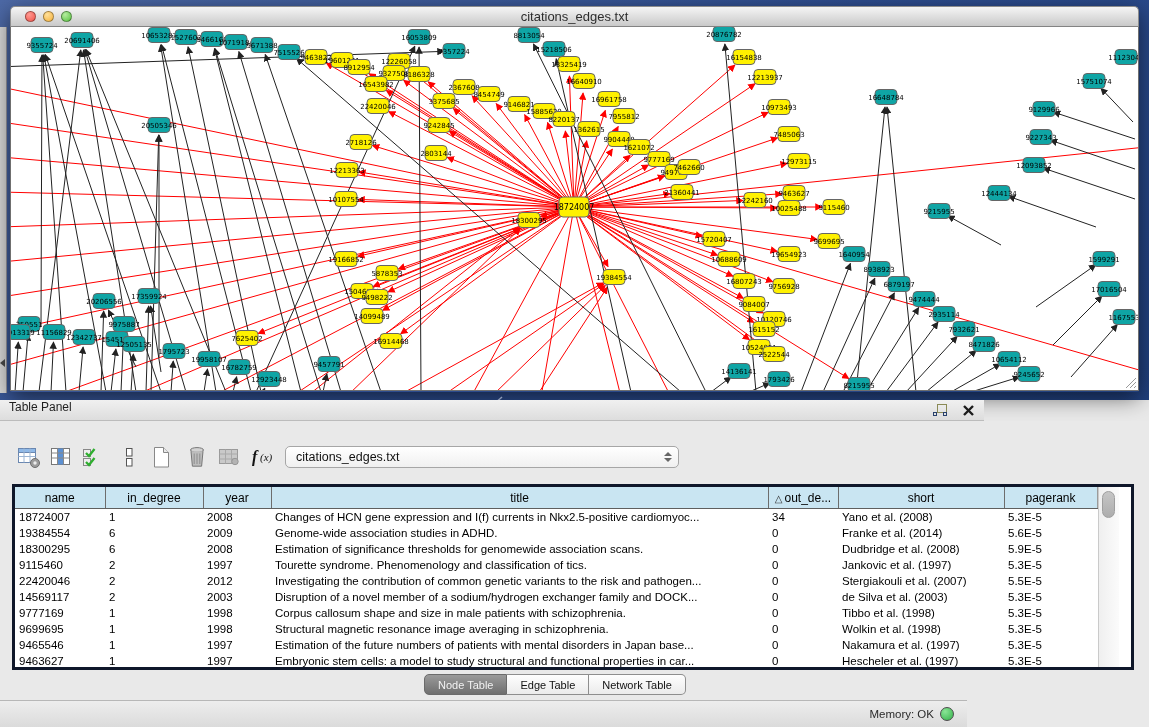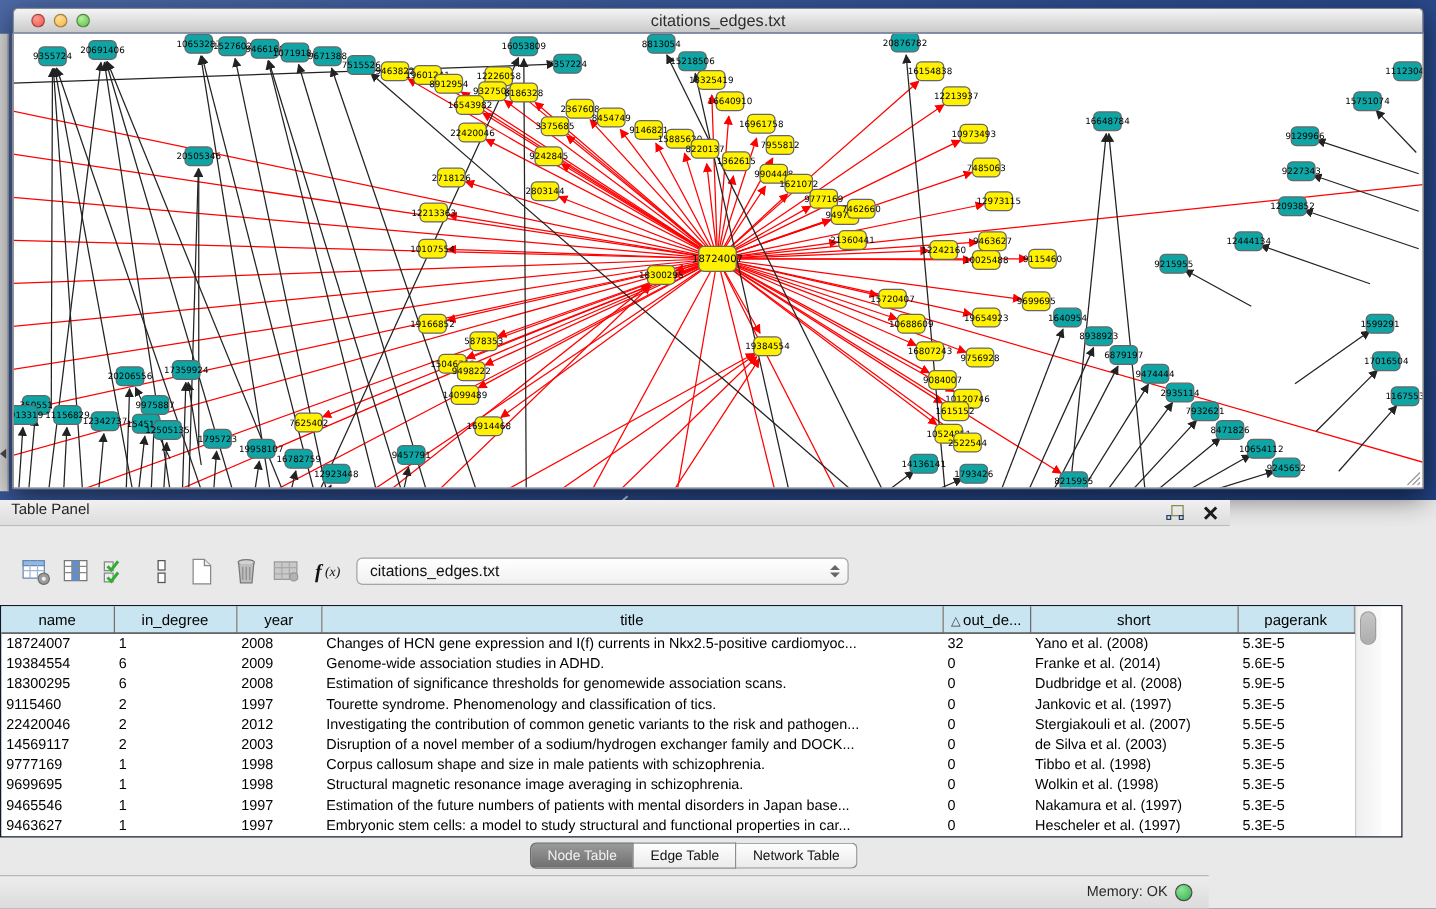--- a/index.html
+++ b/index.html
@@ -37,22 +37,22 @@
   .tb-icon.wide{width:32px;}
   .mac-select{position:absolute;left:285px;top:446px;width:394px;height:22px;box-sizing:border-box;
               background:linear-gradient(#ffffff,#f0f0f0);border:1px solid #a6a6a6;border-radius:5px;
               display:flex;align-items:center;font-size:12.5px;color:#111;padding:0 6px 0 10px;}
   .mac-select .val{flex:1;}
   .chevrons{display:flex;flex-direction:column;align-items:center;line-height:4px;}
   .chevrons i{width:0;height:0;border-left:4px solid transparent;border-right:4px solid transparent;}
   .chevrons .up{border-bottom:4px solid #666;margin-bottom:2px;}
   .chevrons .dn{border-top:4px solid #666;}
   
-  .tablewrap{position:absolute;left:0;top:484px;width:1122px;height:186px;box-sizing:border-box;
-             background:#fff;border:1px solid #0f172a;display:flex;overflow:hidden;}
+  .tablewrap{position:absolute;left:12px;top:484px;width:1122px;height:186px;box-sizing:border-box;
+             background:#fff;border:3px solid #0f172a;display:flex;overflow:hidden;}
   table.datatbl{border-collapse:collapse;table-layout:fixed;width:1082px;}
   table.datatbl th{background:#c9e5f2;border-right:1px solid #6d6d6d;border-bottom:1px solid #5f5f5f;
                    font-weight:normal;font-size:12px;color:#000;height:21px;text-align:center;
                    overflow:hidden;white-space:nowrap;padding:0 3px;}
   table.datatbl th:last-child{border-right:1px solid #9b9b9b;}
   table.datatbl td{font-size:11.5px;color:#000;height:16px;padding:0 4px;white-space:nowrap;
                    overflow:hidden;text-overflow:clip;}
   .sort-tri{font-size:10px;color:#333;margin-right:2px;}
   .vscroll{width:20px;border-left:1px solid #cacaca;background:linear-gradient(to right,#efefef,#fbfbfb);position:relative;}
   .vthumb{position:absolute;left:3px;top:4px;width:13px;height:27px;border-radius:7px;
@@ -815,21 +815,21 @@
             <th>short</th>
             <th>pagerank</th>
           </tr>
         </thead>
       <tbody id="tbody">
           <tr>
             <td>18724007</td>
             <td>1</td>
             <td>2008</td>
             <td>Changes of HCN gene expression and I(f) currents in Nkx2.5-positive cardiomyoc...</td>
-            <td>32</td>
+            <td>34</td>
             <td>Yano et al. (2008)</td>
             <td>5.3E-5</td>
           </tr>
           <tr>
             <td>19384554</td>
             <td>6</td>
             <td>2009</td>
             <td>Genome-wide association studies in ADHD.</td>
             <td>0</td>
             <td>Franke et al. (2014)</td>

